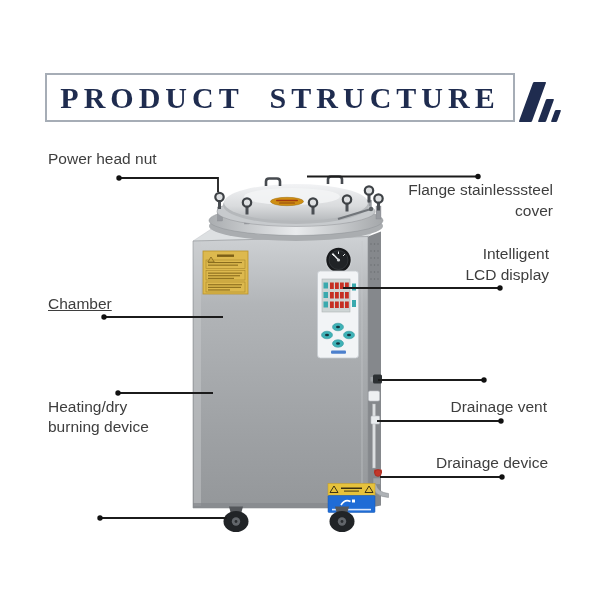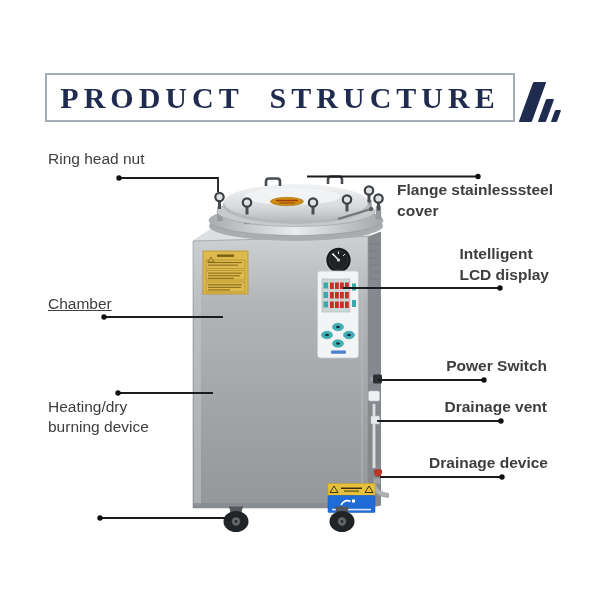--- a/index.html
+++ b/index.html
@@ -12,21 +12,21 @@
     font-size:30px;letter-spacing:5px;word-spacing:14px;color:#1f2c4f;white-space:nowrap;}
   .logo{position:absolute;left:526px;top:80px;width:48px;height:42px;display:flex;align-items:flex-end;gap:3px;}
   .logo .bar{background:#1f2c4f;transform:skewX(-20deg);border-radius:1px;}
   .logo .b1{width:13px;height:40px;}
   .logo .b2{width:8px;height:23px;}
   .logo .b3{width:6px;height:12px;}
   
   .stage{position:absolute;left:0;top:0;width:600px;height:600px;}
   
   .lbl{position:absolute;font-size:15.5px;line-height:21px;color:#3e3e3e;white-space:pre-line;}
-  .lbl.r{font-weight:bold;}
+  .lbl.r{text-align:right;}
   #lbl-ring{left:48px;top:148px;}
   #lbl-flange{right:47px;top:179px;}
   #lbl-chamber{left:48px;top:293px;text-decoration:underline;}
   #lbl-lcd{right:51px;top:243px;}
   #lbl-power{right:53px;top:355px;}
   #lbl-vent{right:53px;top:396px;}
   #lbl-drain{right:52px;top:452px;}
   #lbl-heating{left:48px;top:397px;line-height:20px;}
   #lbl-casters{left:48px;top:519px;}
 </style>
@@ -271,25 +271,24 @@
         <circle cx="501" cy="421" r="2.7" stroke="none"></circle>
       <path d="M380,477 H502" fill="none"></path>
         <circle cx="502" cy="477" r="2.7" stroke="none"></circle>
       <path d="M118,393 H213" fill="none"></path>
         <circle cx="118" cy="393" r="2.7" stroke="none"></circle>
       <path d="M100,518 H227" fill="none"></path>
         <circle cx="100" cy="518" r="2.7" stroke="none"></circle>
     </g>
   </svg>
 
-  <div class="lbl" id="lbl-ring">Ring head nut</div>
+  <div class="lbl" id="lbl-ring">Power head nut</div>
   <div class="lbl r" id="lbl-flange">Flange stainlesssteel
 cover</div>
   <div class="lbl" id="lbl-chamber">Chamber</div>
   <div class="lbl r" id="lbl-lcd">Intelligent
 LCD display</div>
-  <div class="lbl r" id="lbl-power">Power Switch</div>
   <div class="lbl r" id="lbl-vent">Drainage vent</div>
   <div class="lbl" id="lbl-heating">Heating/dry
 burning device</div>
   <div class="lbl r" id="lbl-drain">Drainage device</div>
 
 </div>
 
 </body></html>

